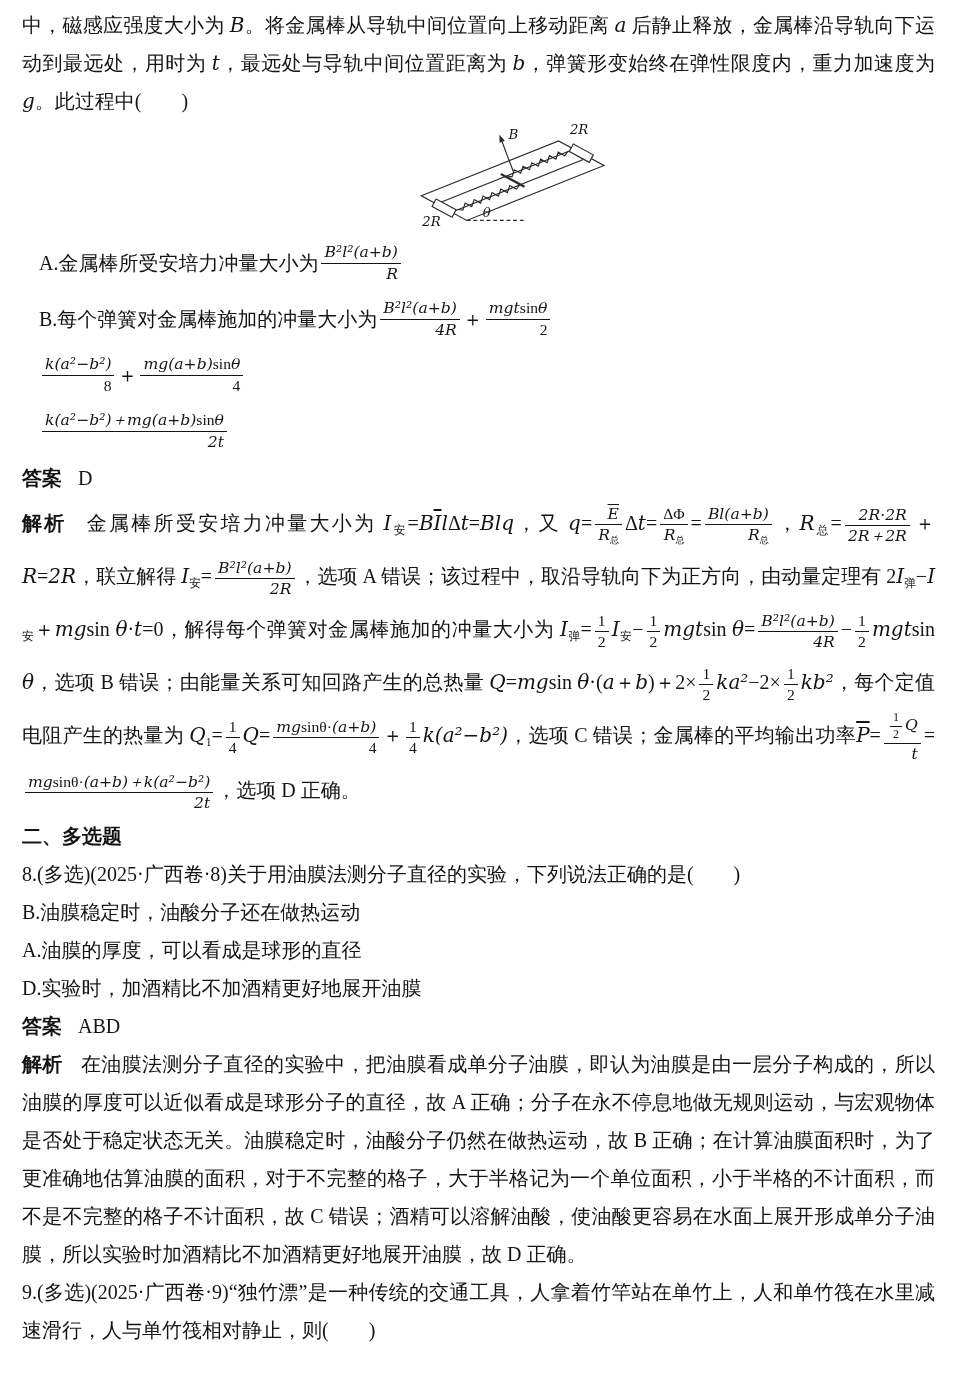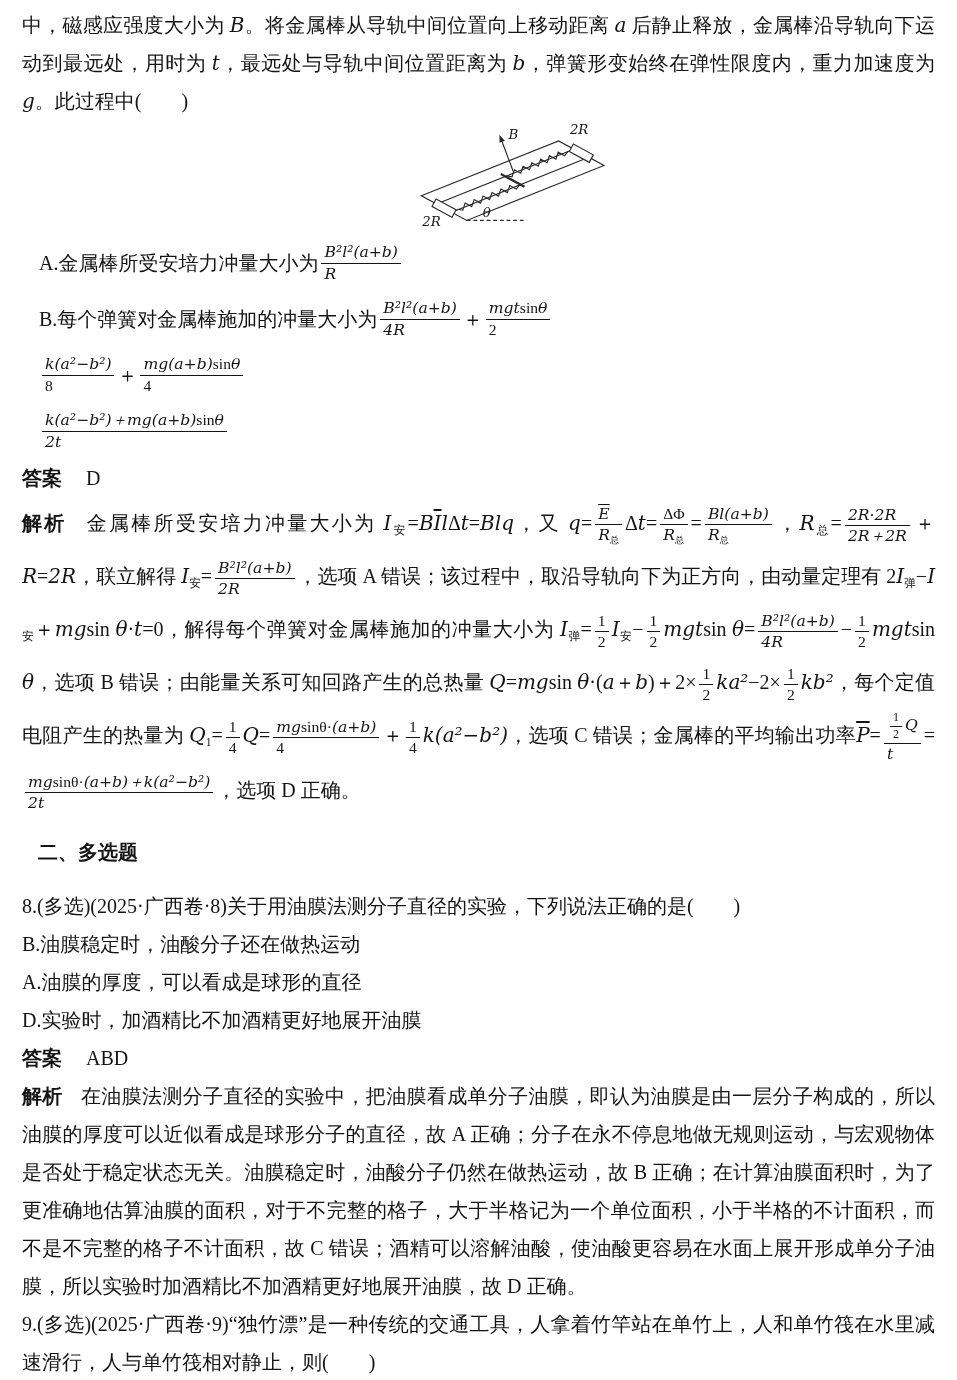--- a/index.html
+++ b/index.html
@@ -3,33 +3,33 @@
 <meta charset="utf-8">
 <style>
   html,body{margin:0;padding:0;}
   body{
     width:957px;height:1380px;box-sizing:border-box;
     padding:6px 22px 0 22px;background:#ffffff;color:#141414;
     font-family:"Liberation Serif","DejaVu Serif",serif;
     font-size:20px;overflow:hidden;
   }
   p{margin:0;text-align:justify;line-height:1.9;}
-  h2{margin:16px;font-size:20px;line-height:1.9;}
+  h2{margin:0;font-size:20px;line-height:1.9;}
   .hei{font-family:"Liberation Sans","DejaVu Sans",sans-serif;font-weight:700;}
   .mi{font-style:italic;font-family:"DejaVu Serif",serif;}
   .mbar{font-style:italic;font-family:"DejaVu Serif",serif;text-decoration:overline;}
   .msub{font-size:0.58em;vertical-align:-0.32em;}
-  .frac{display:inline-block;vertical-align:middle;text-align:left;
+  .frac{display:inline-block;vertical-align:middle;text-align:right;
         font-size:0.78em;line-height:1.3;margin:0 3px;}
   .frac .num{display:block;border-bottom:1.2px solid #141414;padding:0 3px;}
   .frac .den{display:block;padding:0 3px;}
   .opt-f{display:flex;align-items:center;min-height:56px;text-align:left;margin-left:17px;}
   .opt-f>span{flex:0 0 auto;}
   .fx{line-height:2.65;}
-  .ans-row{display:flex;gap:24px;line-height:1.9;align-items:baseline;}
+  .ans-row{display:flex;gap:16px;line-height:1.9;align-items:baseline;}
   .gap{display:inline-block;width:18px;}
   .fig{margin:2px 0 2px 378px;width:232px;}
   svg .lbl{font-family:"DejaVu Serif",serif;font-style:italic;font-size:14px;fill:#141414;}
   svg .stroke{stroke:#2a2a2a;stroke-width:1.2;fill:none;}
 </style>
 </head>
 <body>
 
 <main>
 

